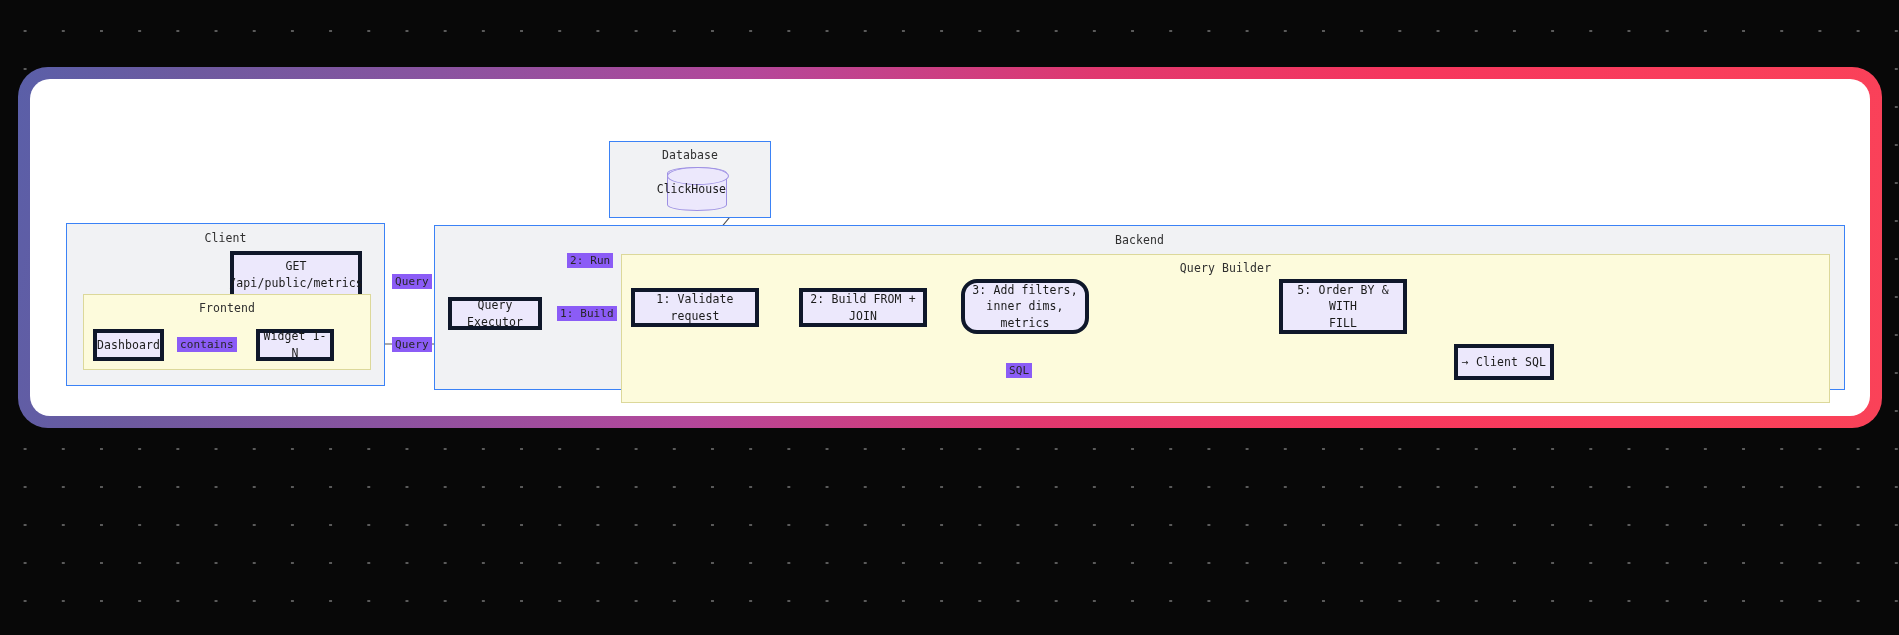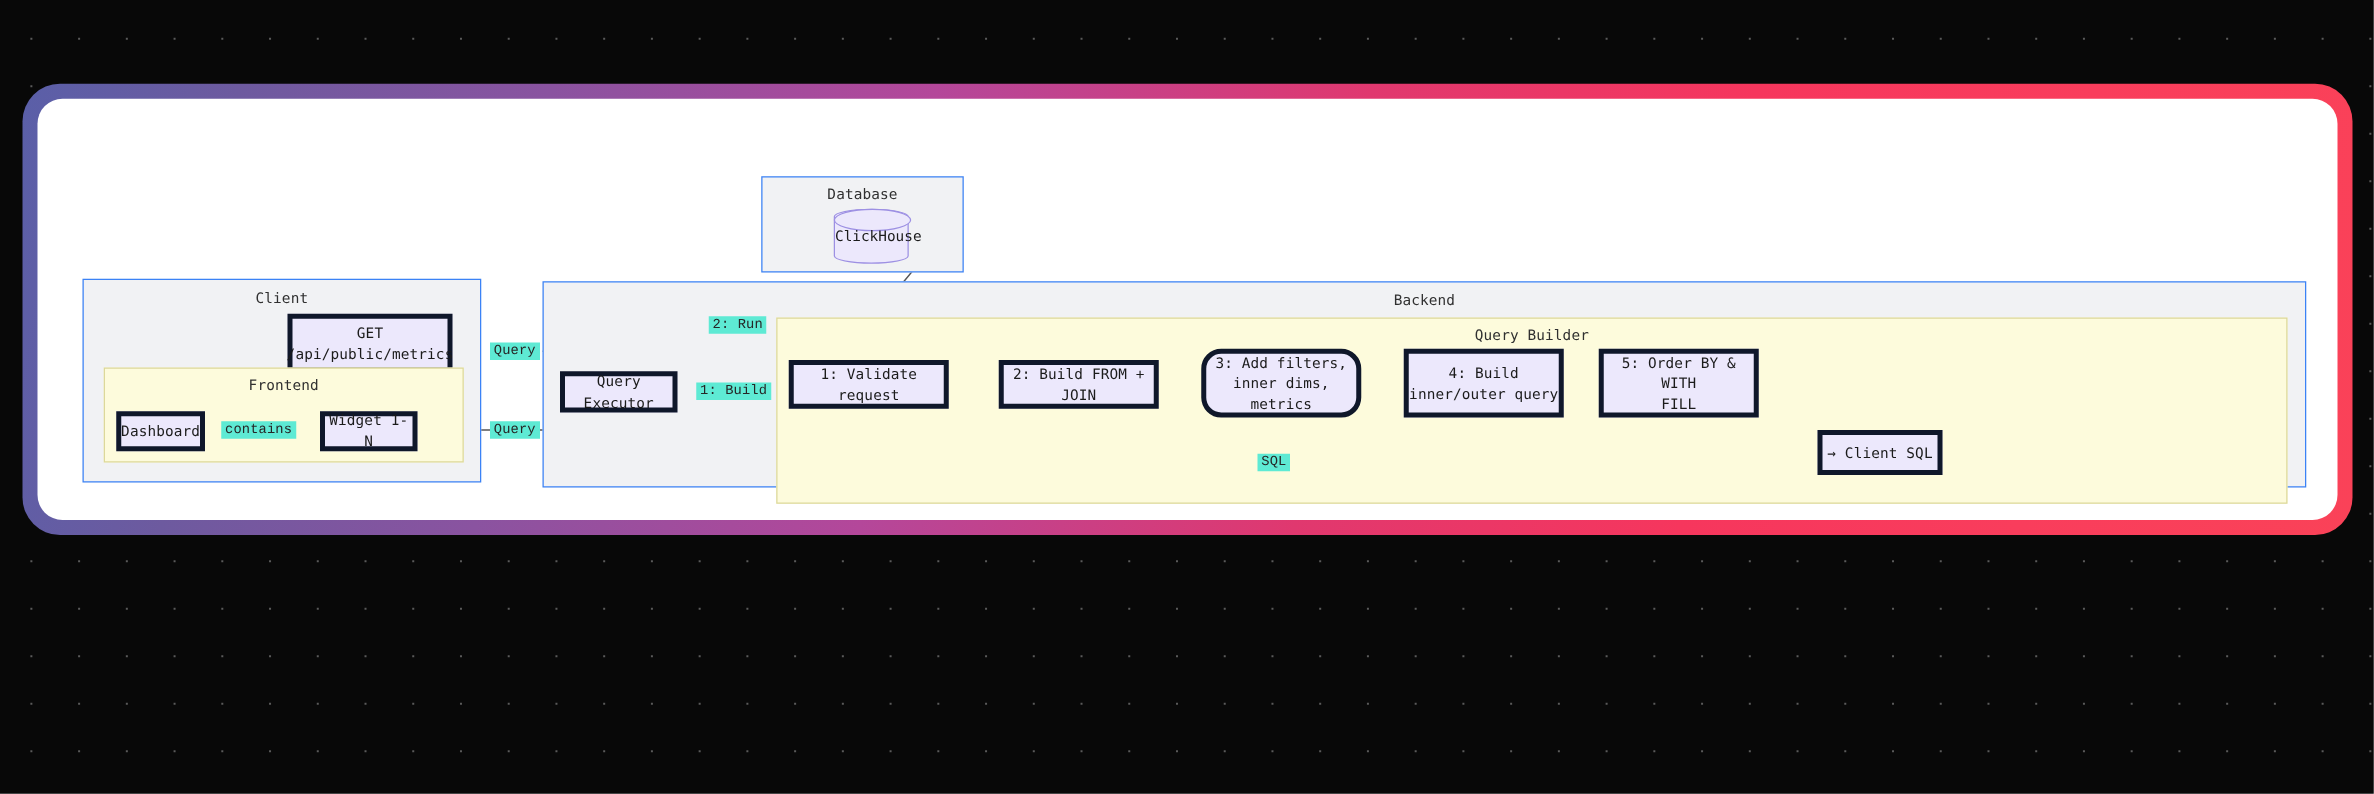--- a/index.html
+++ b/index.html
@@ -83,45 +83,44 @@
   .node .l2 { display: block; }
 
   
   .cylinder {
     position: absolute;
     background: #ece8fc;
     border: 1px solid #9d90e3;
     border-radius: 50% / 14%;
     display: flex;
     align-items: center;
-    justify-content: flex-start;
+    justify-content: flex-end;
     font-size: 11.5px;
     color: #1b1b1b;
   }
   .cylinder::before {
     content: "";
     position: absolute;
     left: -1px; top: -1px;
     width: calc(100% + 2px); height: 16px;
     border: 1px solid #9d90e3;
     border-radius: 50%;
     background: #ece8fc;
   }
   .cylinder span { position: relative; z-index: 2; }
 
   
   .edge-label {
     position: absolute;
     font-size: 11px;
     color: #262626;
-    background: #5eead4;
+    background: #8b5cf6;
     padding: 1px 3px;
     white-space: nowrap;
     letter-spacing: 0.1px;
-    font-family: Liberation Mono, monospace;
   }
 </style>
 </head>
 <body>
 
 <div id="diagram-frame">
   <div id="diagram-canvas">
 
     <svg class="layer" viewBox="0 0 1840 337" preserveAspectRatio="none">
       <defs>
@@ -199,24 +198,20 @@
     <div class="node" style="left:601px; top:209px; width:128px; height:39px;">
       <span class="l2">1: Validate request</span>
     </div>
     <div class="node" style="left:769px; top:209px; width:128px; height:39px;">
       <span class="l2">2: Build FROM + JOIN</span>
     </div>
     <div class="node" style="left:931px; top:200px; width:128px; height:55px;border-radius:16px;">
       <span class="l2">3: Add filters,</span>
       <span class="l2">inner dims, metrics</span>
     </div>
-    <div class="node" style="left:1093px; top:200px; width:128px; height:55px;">
-      <span class="l2">4: Build</span>
-      <span class="l2">inner/outer query</span>
-    </div>
     <div class="node" style="left:1249px; top:200px; width:128px; height:55px;">
       <span class="l2">5: Order BY &amp; WITH</span>
       <span class="l2">FILL</span>
     </div>
     <div class="node" style="left:1424px; top:265px; width:100px; height:36px;">
       <span>→ Client SQL</span>
     </div>
 
     <div class="edge-label" style="left:147px; top:258px;">contains</div>
     <div class="edge-label" style="left:362px; top:195px;">Query</div>

